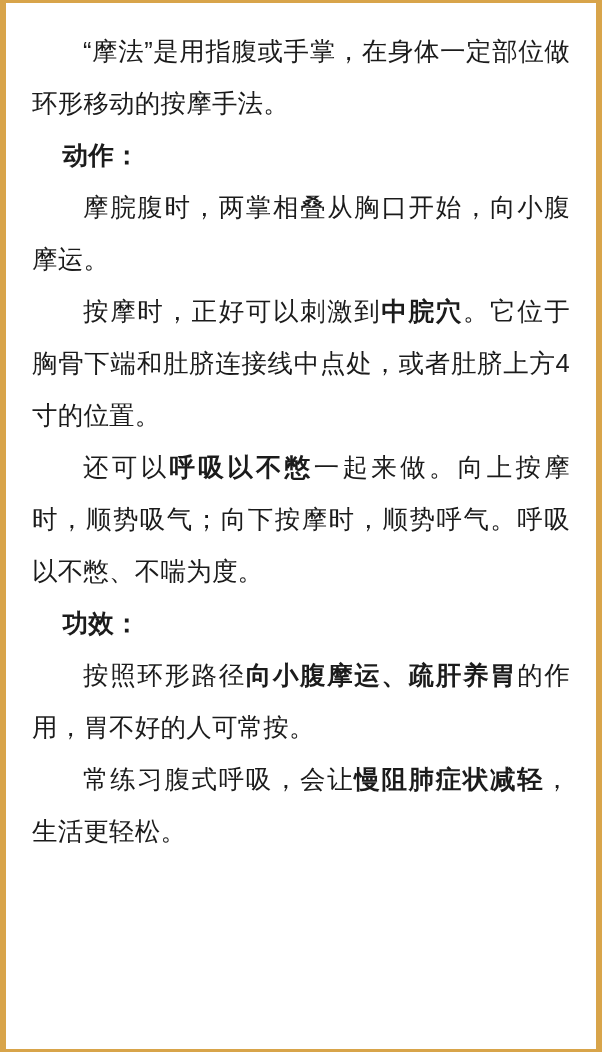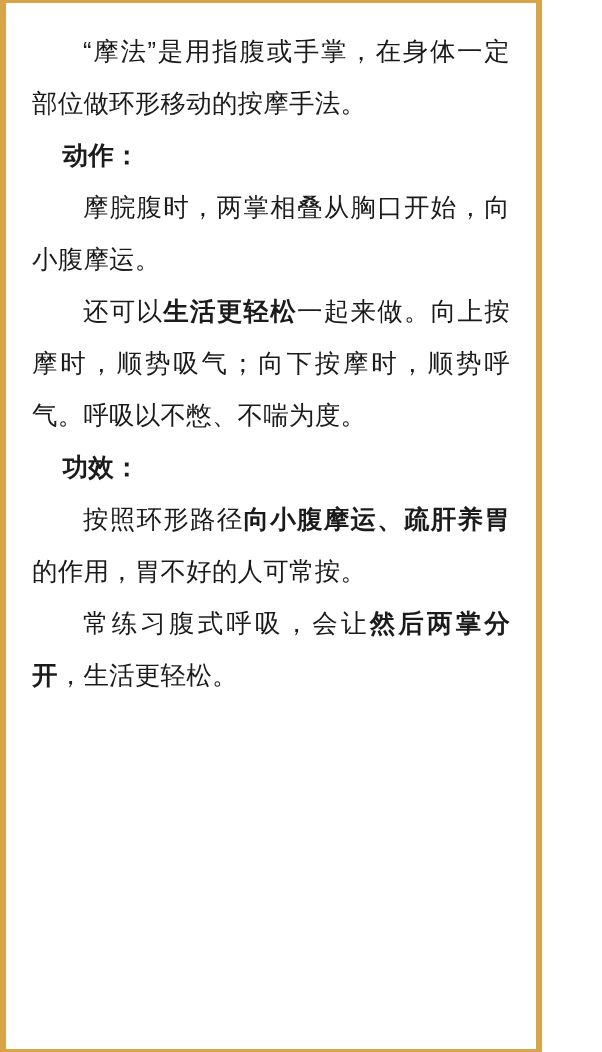--- a/index.html
+++ b/index.html
@@ -8,21 +8,21 @@
     background: #ffffff;
   }
   body {
     width: 602px;
     height: 1052px;
     font-family: "Liberation Sans", "DejaVu Sans", sans-serif;
   }
   .page {
     position: relative;
     box-sizing: border-box;
-    width: 542px;
+    width: 602px;
     height: 1052px;
     background: #ffffff;
     border-left: 6px solid #d8a44a;
     border-right: 6px solid #d8a44a;
     border-top: 3px solid #d8a44a;
     border-bottom: 3px solid #d8a44a;
     padding: 22px 26px 10px 26px;
     overflow: hidden;
   }
   .content {
@@ -46,18 +46,19 @@
   }
 </style>
 </head>
 <body>
 
 <div class="page">
   <div class="content" id="doc-body">
       <p class=""><span>“摩法”是用指腹或手掌，在身体一定部位做环形移动的按摩手法。</span></p>
       <p class="heading"><b>动作：</b></p>
       <p class=""><span>摩脘腹时，两掌相叠从胸口开始，向小腹摩运。</span></p>
-      <p class=""><span>还可以</span><b>生活更轻松</b><span>一起来做。向上按摩时，顺势吸气；向下按摩时，顺势呼气。呼吸以不憋、不喘为度。</span></p>
+      <p class=""><span>按摩时，正好可以刺激到</span><b>中脘穴</b><span>。它位于胸骨下端和肚脐连接线中点处，或者肚脐上方4寸的位置。</span></p>
+      <p class=""><span>还可以</span><b>呼吸以不憋</b><span>一起来做。向上按摩时，顺势吸气；向下按摩时，顺势呼气。呼吸以不憋、不喘为度。</span></p>
       <p class="heading"><b>功效：</b></p>
       <p class=""><span>按照环形路径</span><b>向小腹摩运、疏肝养胃</b><span>的作用，胃不好的人可常按。</span></p>
-      <p class=""><span>常练习腹式呼吸，会让</span><b>然后两掌分开</b><span>，生活更轻松。</span></p>
+      <p class=""><span>常练习腹式呼吸，会让</span><b>慢阻肺症状减轻</b><span>，生活更轻松。</span></p>
     </div>
 </div>
 
 </body></html>

